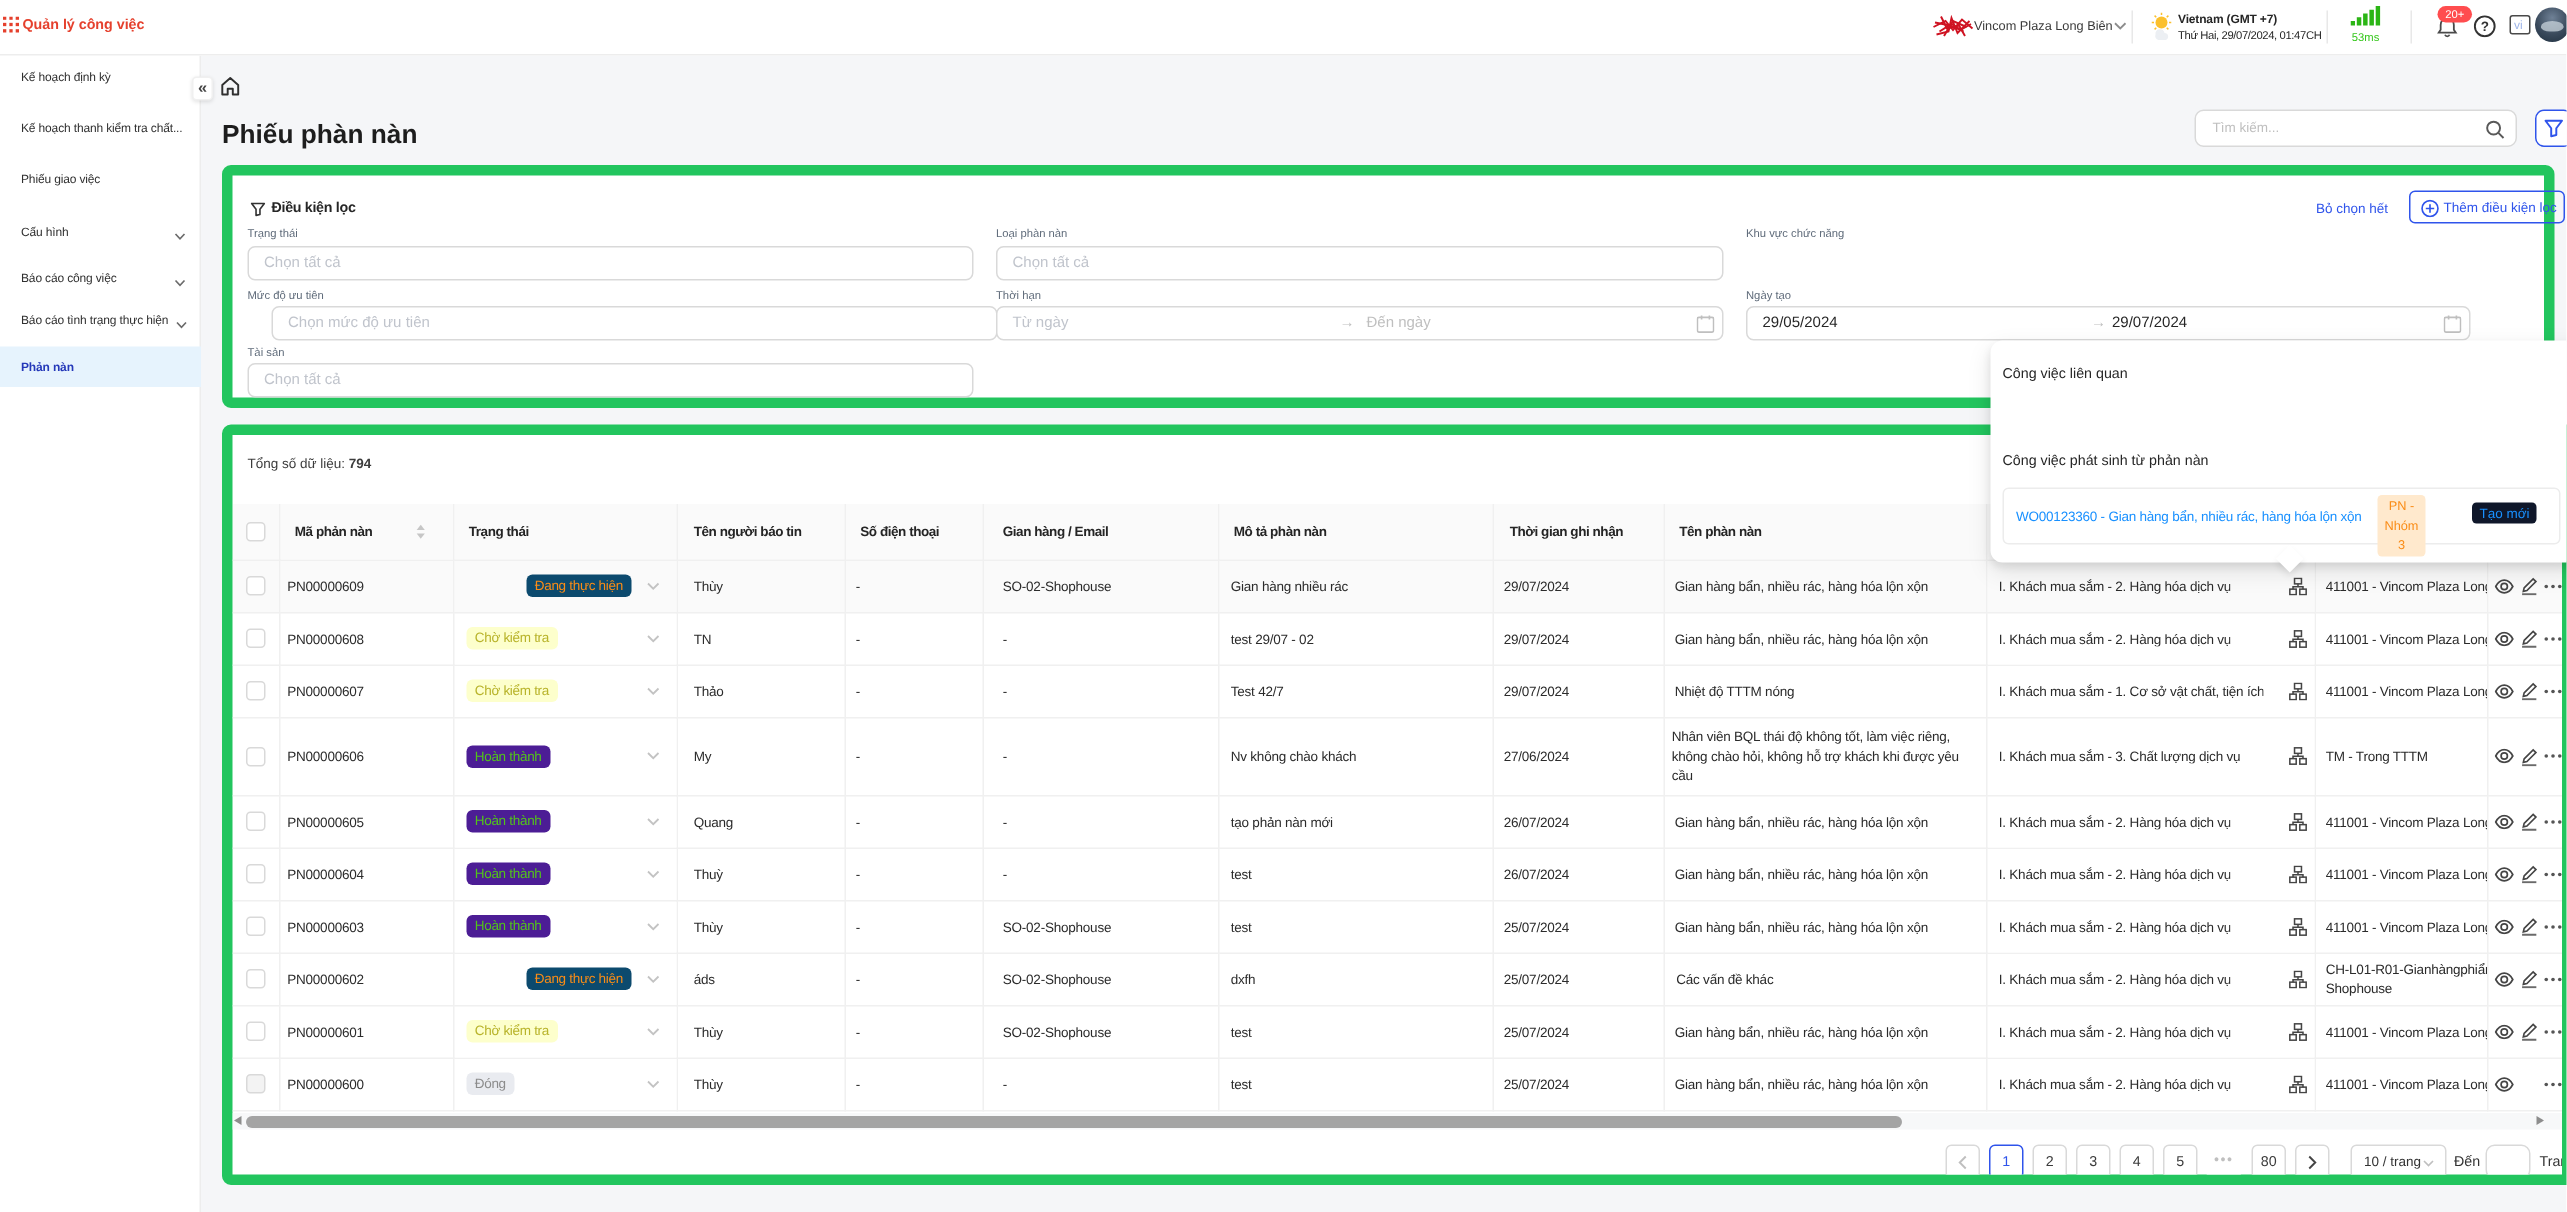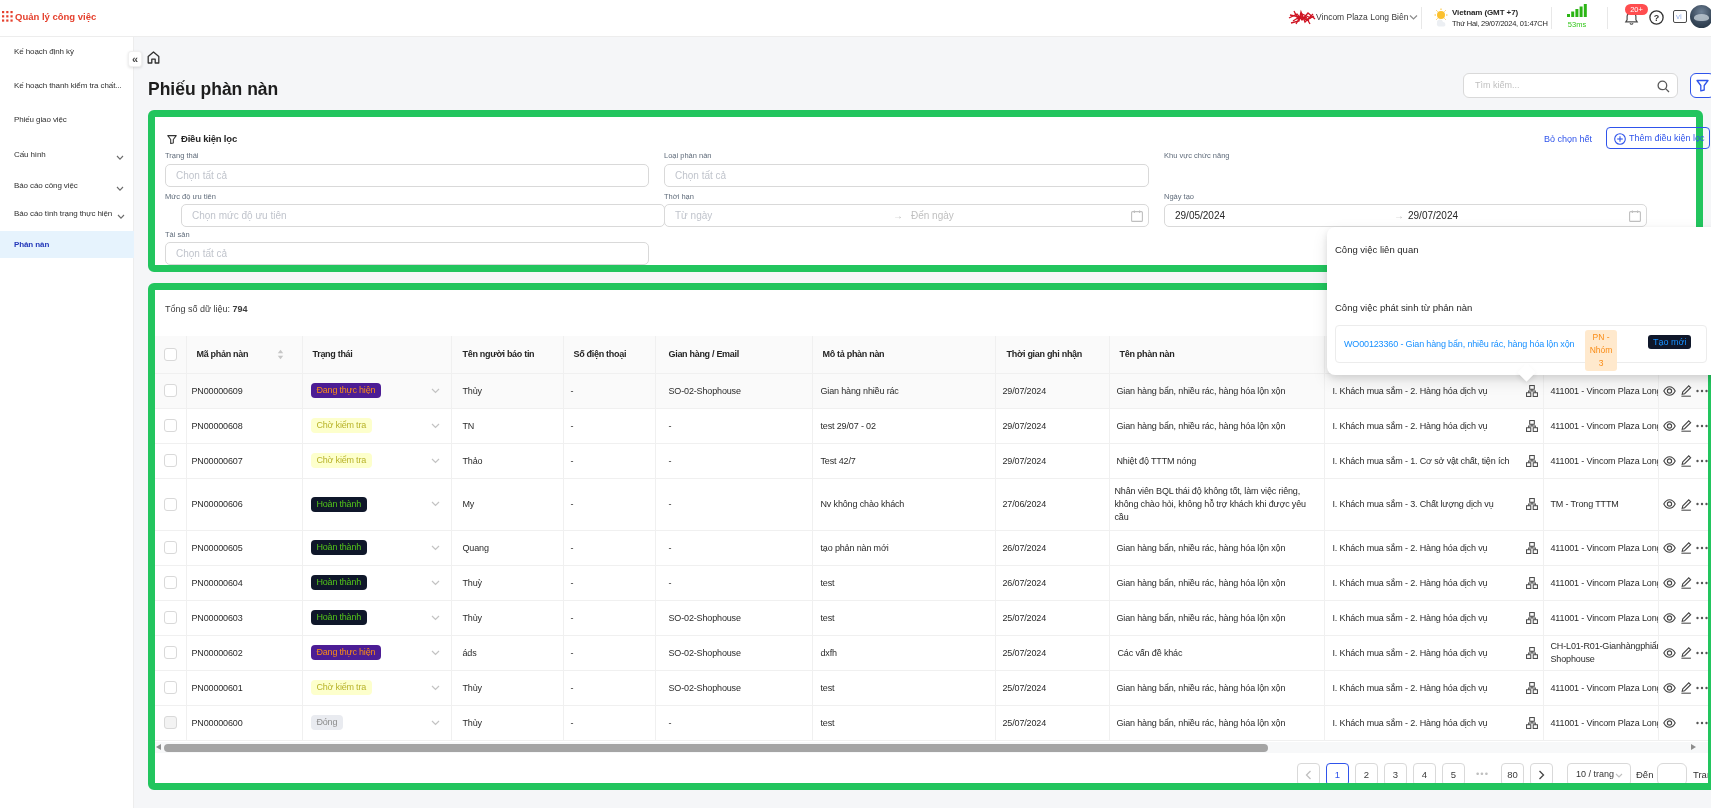--- a/index.html
+++ b/index.html
@@ -19,23 +19,23 @@
   .lbl { position:absolute; font-size:7.5px; color:#5f6b7a; }
   .finput { position:absolute; height:23px; border:1px solid #d9d9d9; border-radius:5px; background:#fff; font-size:10px; color:#c0c4cc; line-height:21px; padding-left:10px; }
   .blue { color:#2f54eb; }
   
   table { border-collapse:collapse; table-layout:fixed; }
   th, td { font-size:9px; letter-spacing:-0.15px; border-bottom:1px solid #f0f0f0; border-right:1px solid #f0f0f0; padding:0 8px 0 5px; overflow:hidden; white-space:nowrap; text-align:left; vertical-align:middle; }
   th { background:#fafafa; font-weight:bold; color:#252525; height:37px; letter-spacing:-0.3px; padding-left:10px; }
   td { height:35px; color:#2b2b2b; background:#fff; }
   tr.hov td { background:#fafafa; }
   .tag { display:inline-block; font-size:9px; letter-spacing:-0.2px; line-height:15px; padding:0 6px; border-radius:4px; }
-  .t-orange { background:#4c1d95; color:#fa8c16; }
+  .t-orange { background:#0c4a6e; color:#fa8c16;margin-left:40px; }
   .t-yellow { background:#fdffcc; color:#b8b32a; }
-  .t-green  { background:#0f172a; color:#52c41a; }
+  .t-green  { background:#4c1d95; color:#52c41a; }
   .t-gray   { background:#e9ebf0; color:#8c8c8c; }
   .cellchev { position:absolute; right:11px; top:50%; margin-top:-3px; }
   .cb { display:inline-block; width:13px; height:13px; border:1px solid #d9d9d9; border-radius:3px; background:#fff; vertical-align:middle; }
   .acticons { white-space:nowrap; }
   
   .pgbtn { position:absolute; width:23px; height:23px; border:1px solid #d9d9d9; border-radius:4px; background:#fff; text-align:center; line-height:21px; font-size:9.5px; color:#3c3c3c; }
   .pgact { border-color:#2f54eb; color:#2f54eb; }
   .loai { display:inline-block; max-width:178px; overflow:hidden; white-space:nowrap; vertical-align:middle; }
   .sitemap { position:absolute; right:5px; top:50%; margin-top:-6px; }
   td.acticons { padding-left:4px; }

